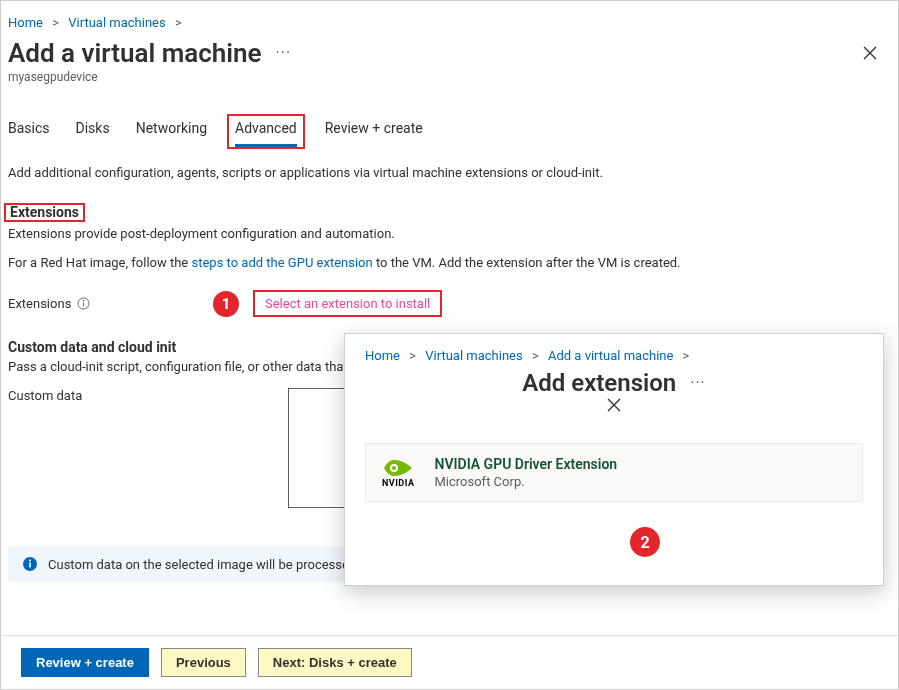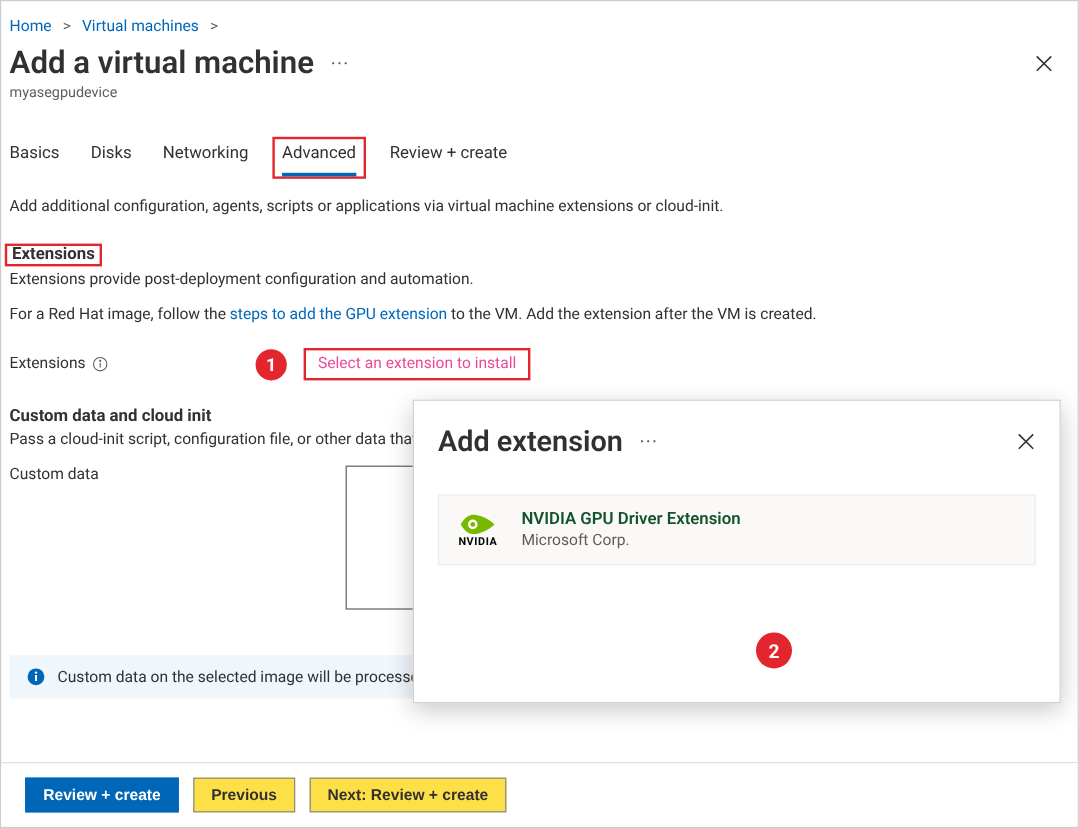--- a/index.html
+++ b/index.html
@@ -71,21 +71,21 @@
     bottom: 0; left: 0; right: 0;
     border-top: 1px solid #e1dfdd;
     padding: 12px 20px;
     display: flex; gap: 12px;
     background: #fff;
   }
   .btn {
     font-size: 13px;
     padding: 6px 14px;
     border: 1px solid #8a8886;
-    background: #fde047;
+    background: #fef9c3;
     cursor: pointer;
     font-weight: 600;
     color: #323130;
   }
   .btn.primary {
     background: #0067b8;
     border-color: #0067b8;
     color: #fff;
   }
 
@@ -93,21 +93,21 @@
   .overlay {
     position: absolute;
     top: 332px; left: 343px;
     width: 540px; height: 253px;
     background: #fff;
     border: 1px solid #d2d0ce;
     box-shadow: 0 6px 20px rgba(0,0,0,0.22);
     padding: 14px 20px;
   }
   .overlay .breadcrumb { padding: 0; }
-  .overlay .page-header { margin-top: 6px; }
+  .overlay .page-header { margin-top: 6px; flex-direction: column; }
   .overlay .page-title { font-size: 24px; }
   .ext-card {
     margin-top: 30px;
     background: #faf9f8;
     border: 1px solid #edebe9;
     padding: 12px 16px;
     display: flex; align-items: center; gap: 20px;
     cursor: pointer;
   }
   .nvidia-logo { display:flex; flex-direction:column; align-items:center; }
@@ -203,24 +203,32 @@
           <circle cx="8" cy="4.5" r="1" fill="#fff"></circle>
         </svg>
     </span>
     <span>Custom data on the selected image will be processed by cloud-init. Learn more about custom data and cloud-init</span>
   </div>
 </div>
 
 <div class="footer-bar">
   <button class="btn primary">Review + create</button>
   <button class="btn">Previous</button>
-  <button class="btn">Next: Review + create</button>
+  <button class="btn">Next: Disks + create</button>
 </div>
 
 <div class="overlay">
+  <div class="breadcrumb">
+    <a>Home</a>
+    <span class="sep">&gt;</span>
+    <a>Virtual machines</a>
+    <span class="sep">&gt;</span>
+    <a>Add a virtual machine</a>
+    <span class="sep">&gt;</span>
+  </div>
   <div class="page-header">
     <div class="title-row">
       <h1 class="page-title">Add extension</h1>
       <span class="ellipsis-btn">···</span>
     </div>
     <span class="close-btn">
       <svg viewBox="0 0 16 16">
           <path d="M2 2 L14 14 M14 2 L2 14" fill="none"></path>
         </svg>
     </span>

